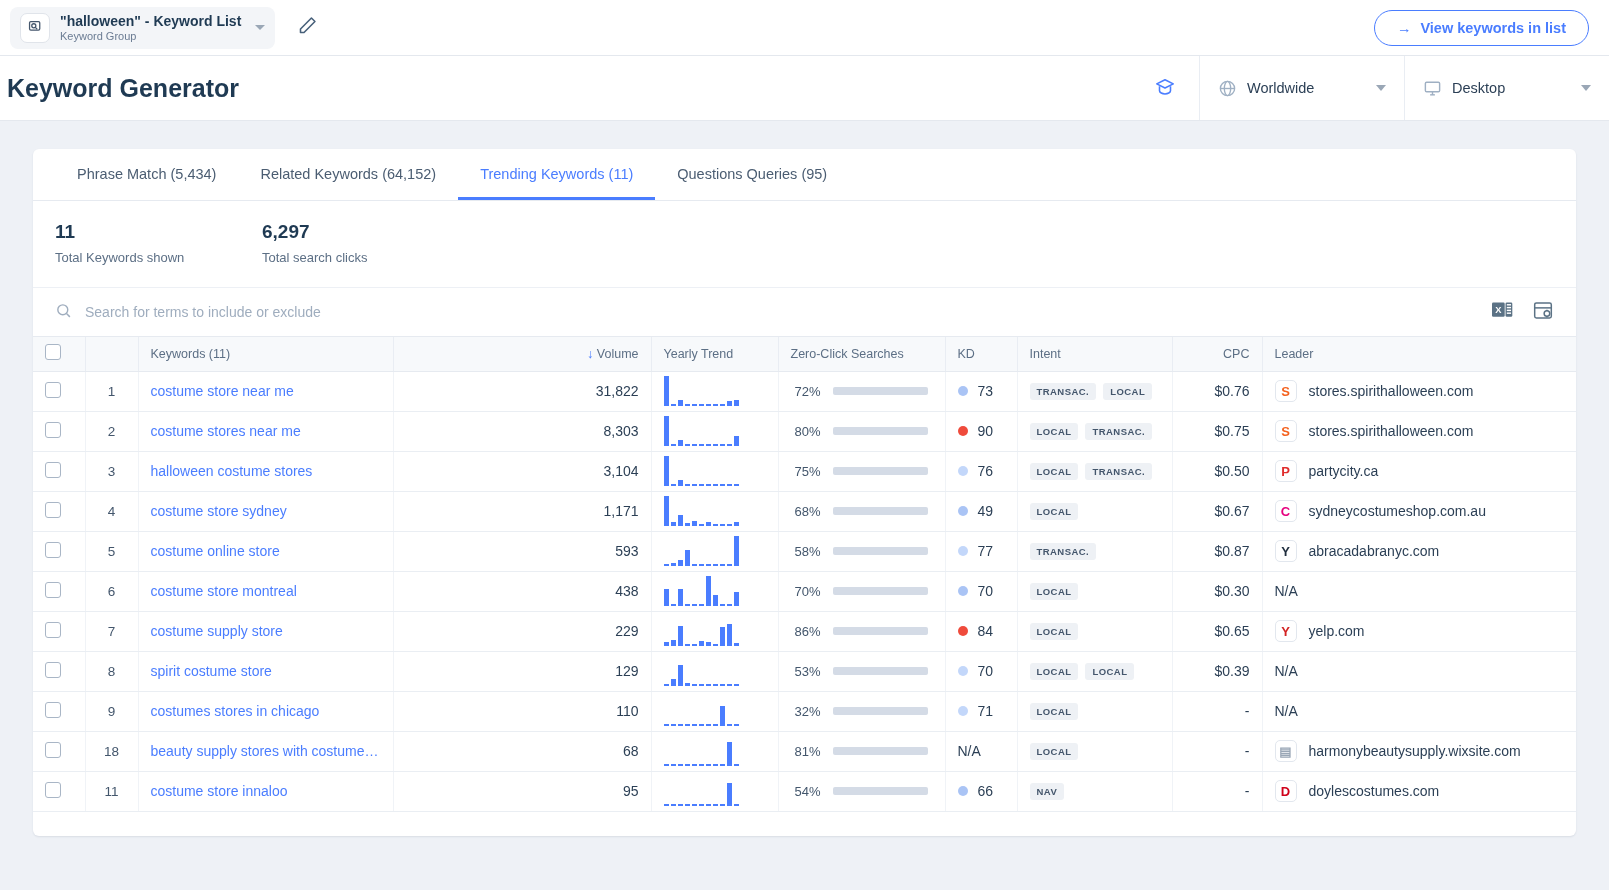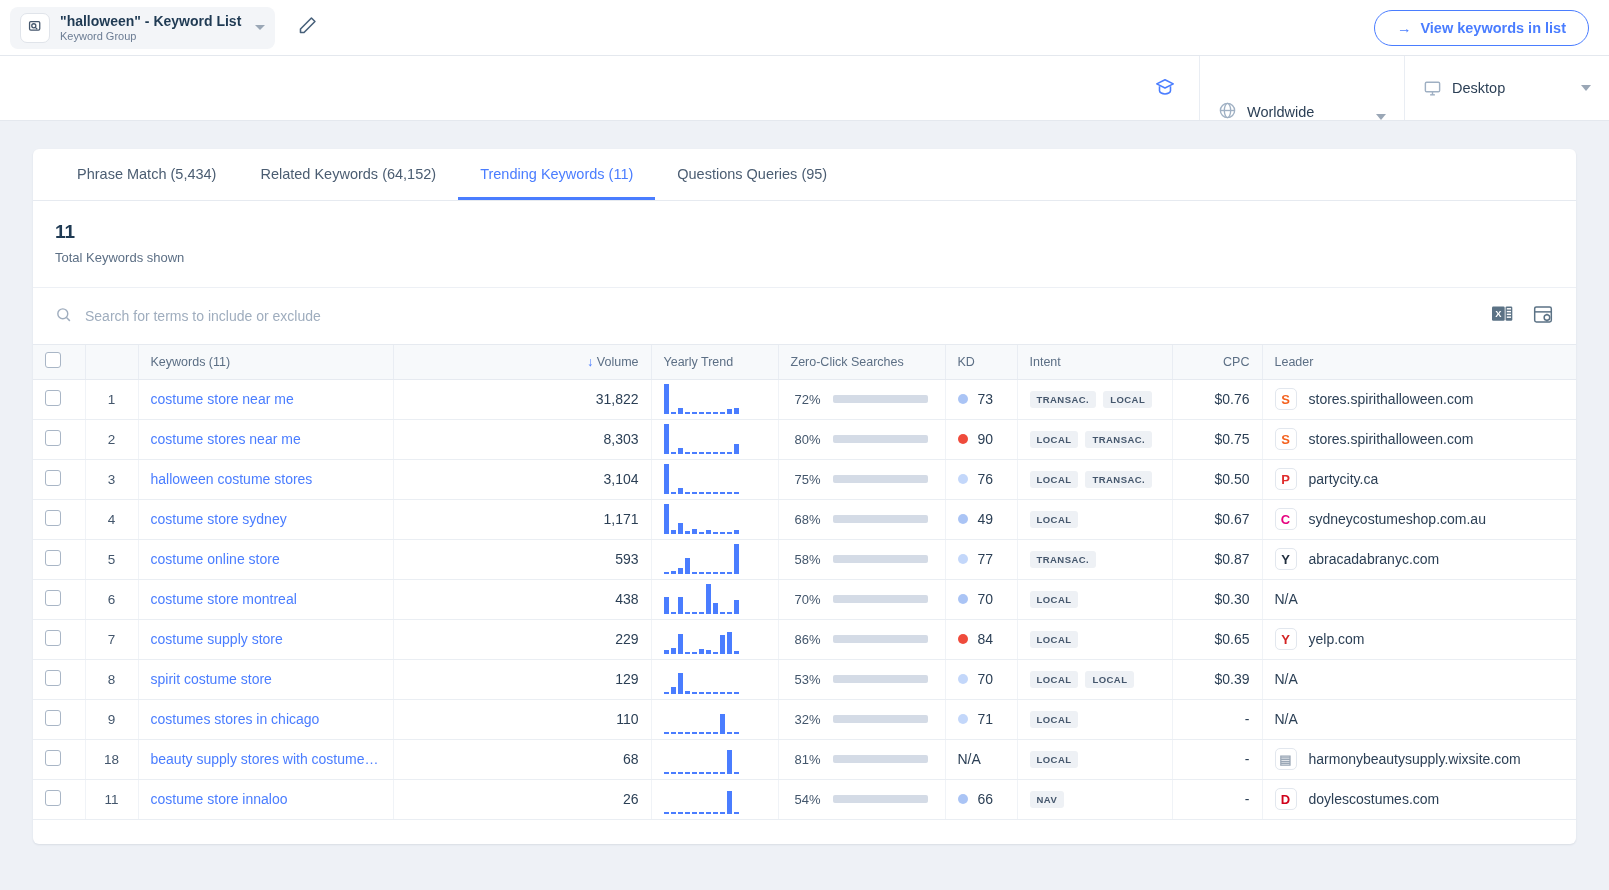--- a/index.html
+++ b/index.html
@@ -61,21 +61,21 @@
     display: flex; align-items: center; justify-content: center;
     width: 68px; color: #4a7dff;
   }
   .hdr-seg {
     display: flex; align-items: center; gap: 10px;
     padding: 0 18px; border-left: 1px solid #e9edf3;
     font-size: 14.5px; color: #2b3f55; cursor: pointer;
   }
   .hdr-seg .glyph { color: #9fb0c3; display: flex; align-items: center; }
   .hdr-seg.date { min-width: 215px; }
-  .hdr-seg.loc  { min-width: 205px; align-items: flex-end; }
+  .hdr-seg.loc  { min-width: 205px; }
   .hdr-seg.dev  { min-width: 205px; }
   .hdr-seg .sp { flex: 1; }
   .caret2 {
     width: 0; height: 0; border-left: 5px solid transparent;
     border-right: 5px solid transparent; border-top: 6px solid #51637a;
   }
   .caret3 {
     width: 0; height: 0; border-left: 5px solid transparent;
     border-right: 5px solid transparent; border-top: 6px solid #9aa7b6;
   }
@@ -103,21 +103,21 @@
     padding-top: 18px;
   }
   .pill {
     background: #e8ecf2; border-radius: 17px; height: 32px;
     display: flex; align-items: center; gap: 9px;
     padding: 0 15px; font-size: 13.5px; color: #2b3f55; cursor: pointer;
   }
 
   .searchbar {
     display: flex; align-items: center; gap: 13px;
-    padding: 0 22px; height: 58px;
+    padding: 0 22px; height: 50px;
     border-top: 1px solid #edf0f5; border-bottom: 1px solid #e6eaf0;
   }
   .search-input {
     border: 0; outline: 0; font-size: 14px; color: #2b3f55;
     flex: 1; background: transparent; font-family: inherit;
   }
   .search-input::placeholder { color: #9fadbe; }
   .sb-actions { display: flex; gap: 18px; align-items: center; }
 
   
@@ -199,20 +199,21 @@
     </svg>
   </span>
   <div class="topbar-spacer"></div>
   <div class="view-btn">
     <span>→</span>
     <span>View keywords in list</span>
   </div>
 </div>
 
 <div class="header">
+  <div class="page-title">Keyword Generator</div>
   <div class="header-spacer"></div>
 
   <div class="hdr-icon-cell">
     <svg width="24" height="22" viewBox="0 0 24 24" fill="none" stroke="#4a7dff" stroke-width="1.7" stroke-linejoin="round">
       <path d="M12 3l9 4.5-9 4.5-9-4.5z"></path>
         <path d="M6 10v5c0 2 3 3.5 6 3.5s6-1.5 6-3.5v-5"></path>
     </svg>
   </div>
 
 
@@ -250,20 +251,24 @@
         <div class="tab"><span>Phrase Match (5,434)</span></div>
         <div class="tab"><span>Related Keywords (64,152)</span></div>
         <div class="tab active"><span>Trending Keywords (11)</span></div>
         <div class="tab"><span>Questions Queries (95)</span></div>
       </div>
 
     <div class="stats" id="statsrow">
         <div class="stat">
           <div class="stat-val">11</div>
           <div class="stat-lbl">Total Keywords shown</div>
+        </div>
+        <div class="stat">
+          <div class="stat-val">6,297</div>
+          <div class="stat-lbl">Total search clicks</div>
         </div>
       </div>
 
 
     <div class="searchbar">
       <span>
         <svg width="17" height="17" viewBox="0 0 24 24" fill="none" stroke="#9fadbe" stroke-width="2">
           <circle cx="11" cy="11" r="7"></circle>
             <line x1="16.2" y1="16.2" x2="21" y2="21"></line>
         </svg>
@@ -754,21 +759,21 @@
               <div class="leader">
                 <span class="fav" style="color: rgb(154, 167, 182); background: rgb(255, 255, 255);">▤</span>
                 <span>harmonybeautysupply.wixsite.com</span>
               </div>
             </td>
           </tr>
           <tr>
             <td><span class="cb"></span></td>
             <td class="rownum">11</td>
             <td><span class="kwlink">costume store innaloo</span></td>
-            <td class="num">26</td>
+            <td class="num">95</td>
             <td>
               <div class="spark">
                 <i style="height: 2px;"></i>
                 <i style="height: 2px;"></i>
                 <i style="height: 2px;"></i>
                 <i style="height: 2px;"></i>
                 <i style="height: 2px;"></i>
                 <i style="height: 2px;"></i>
                 <i style="height: 2px;"></i>
                 <i style="height: 2px;"></i>

